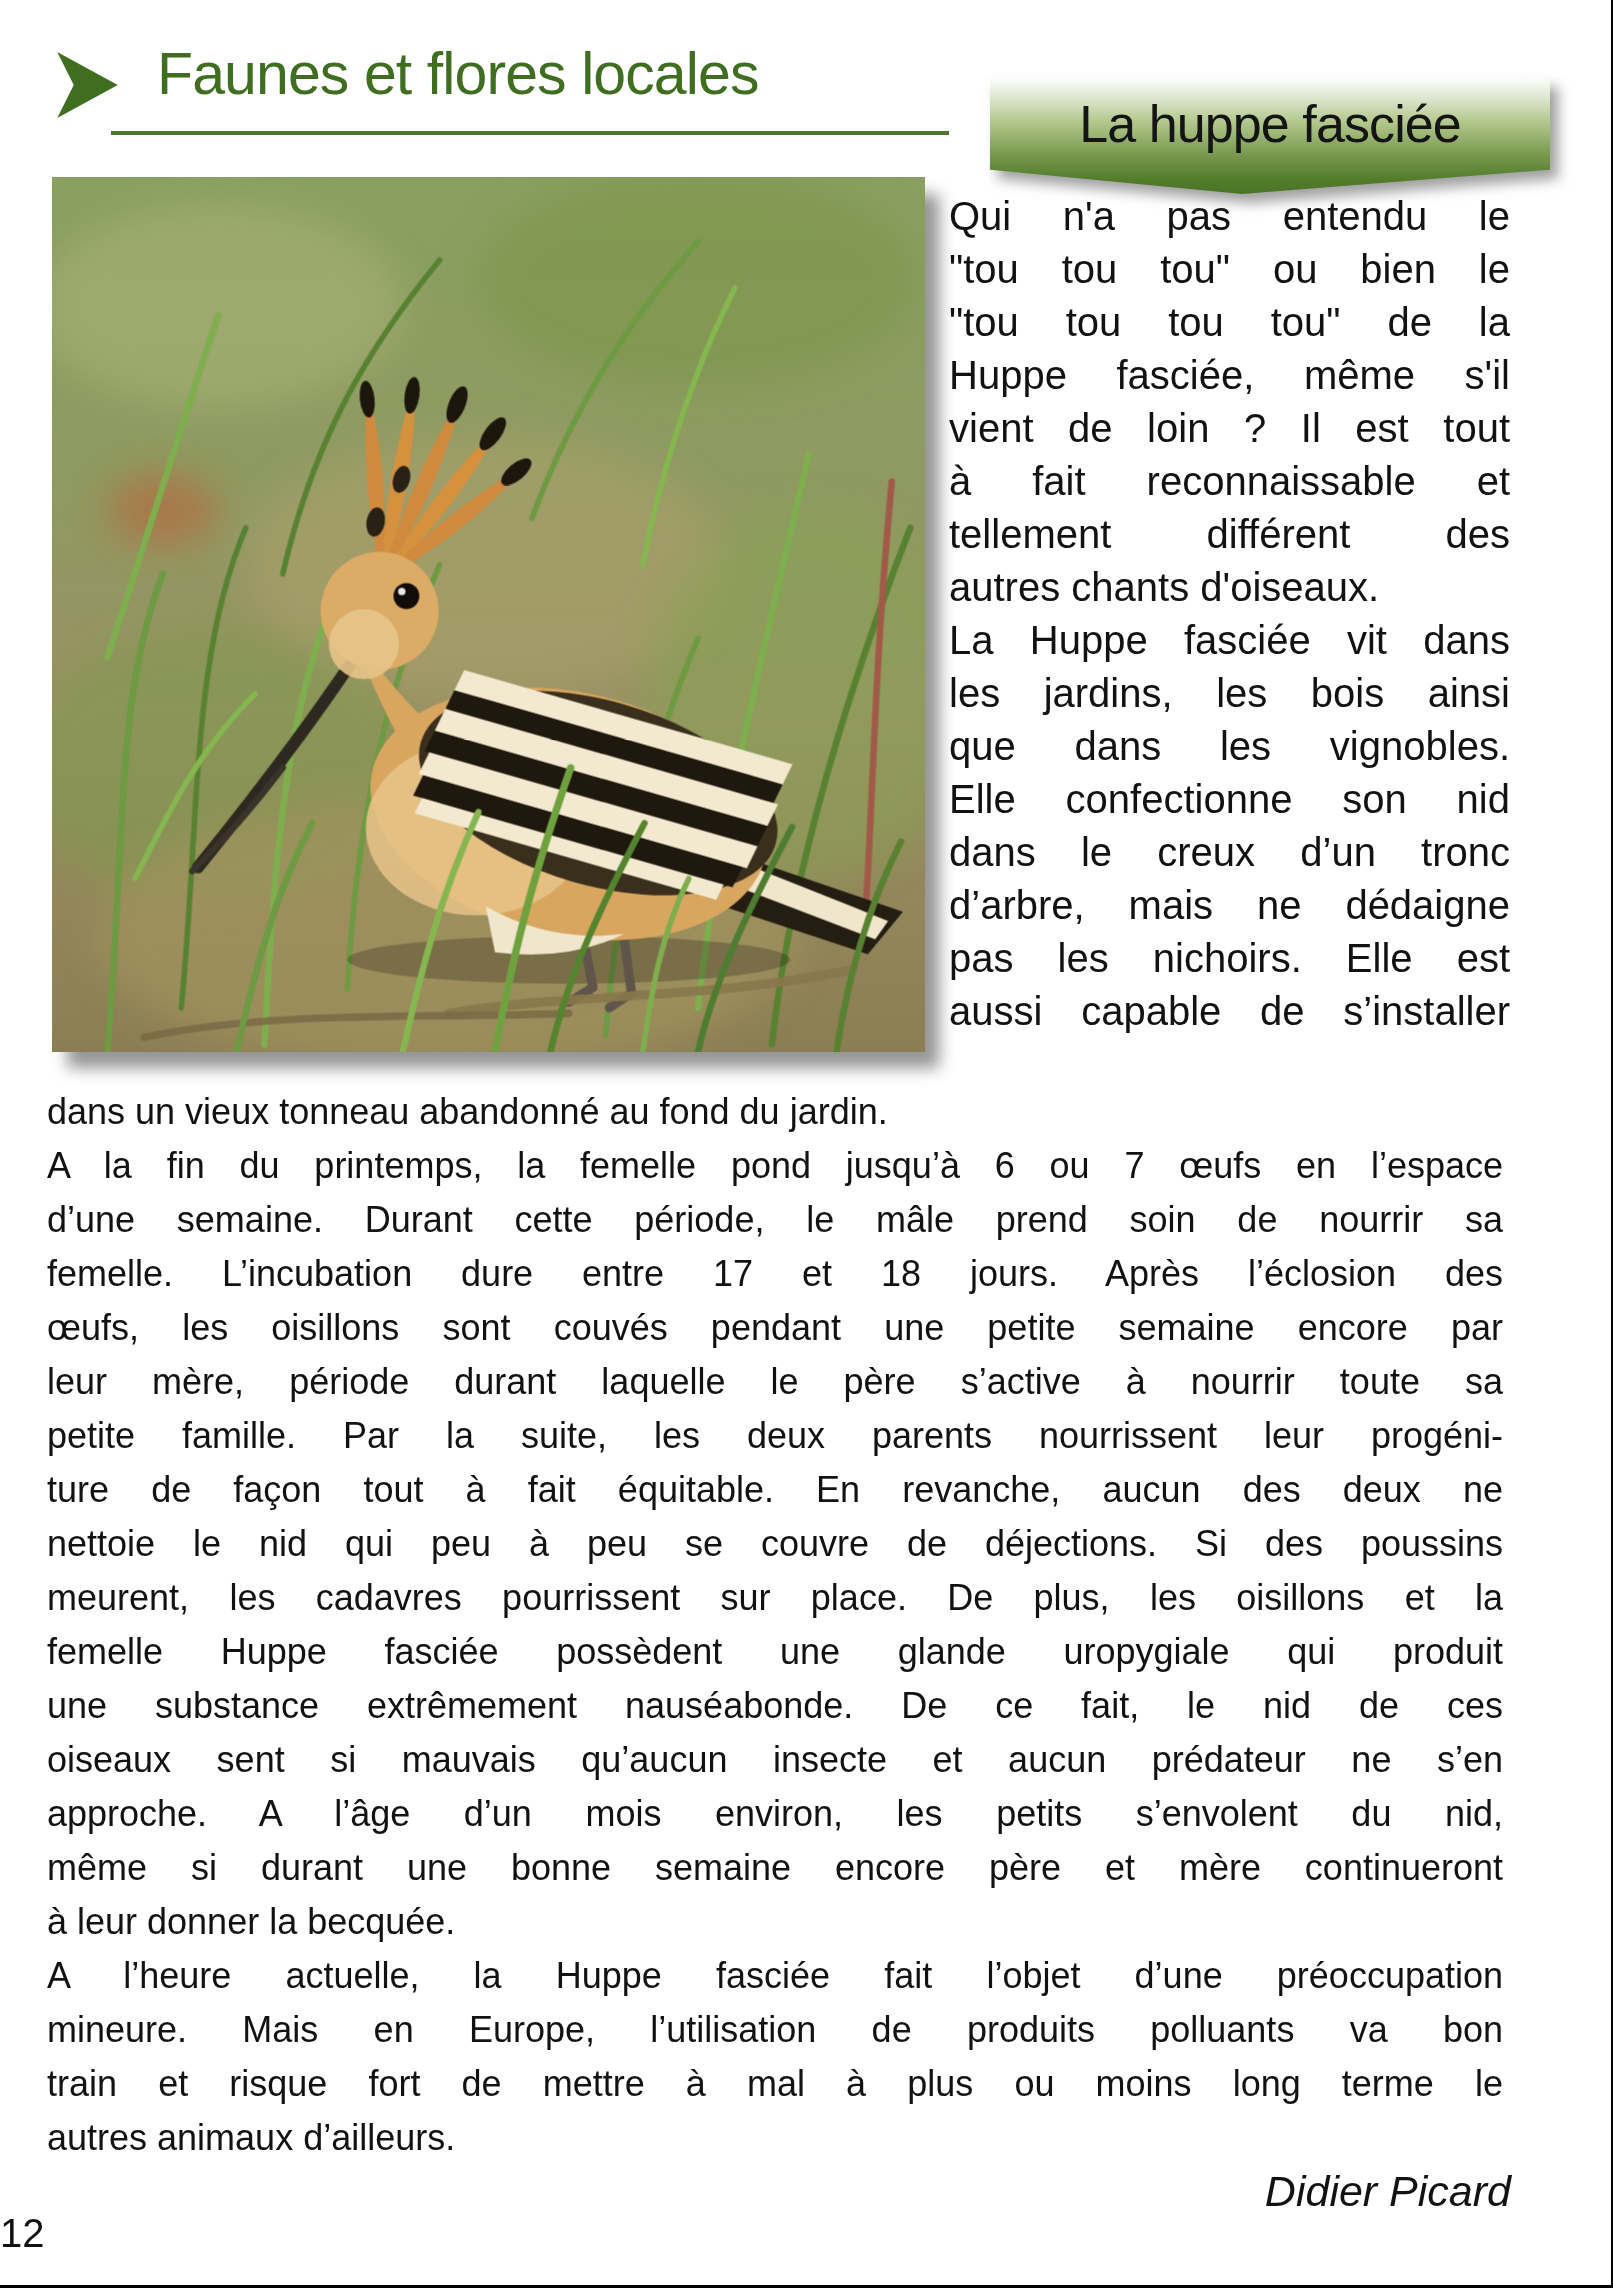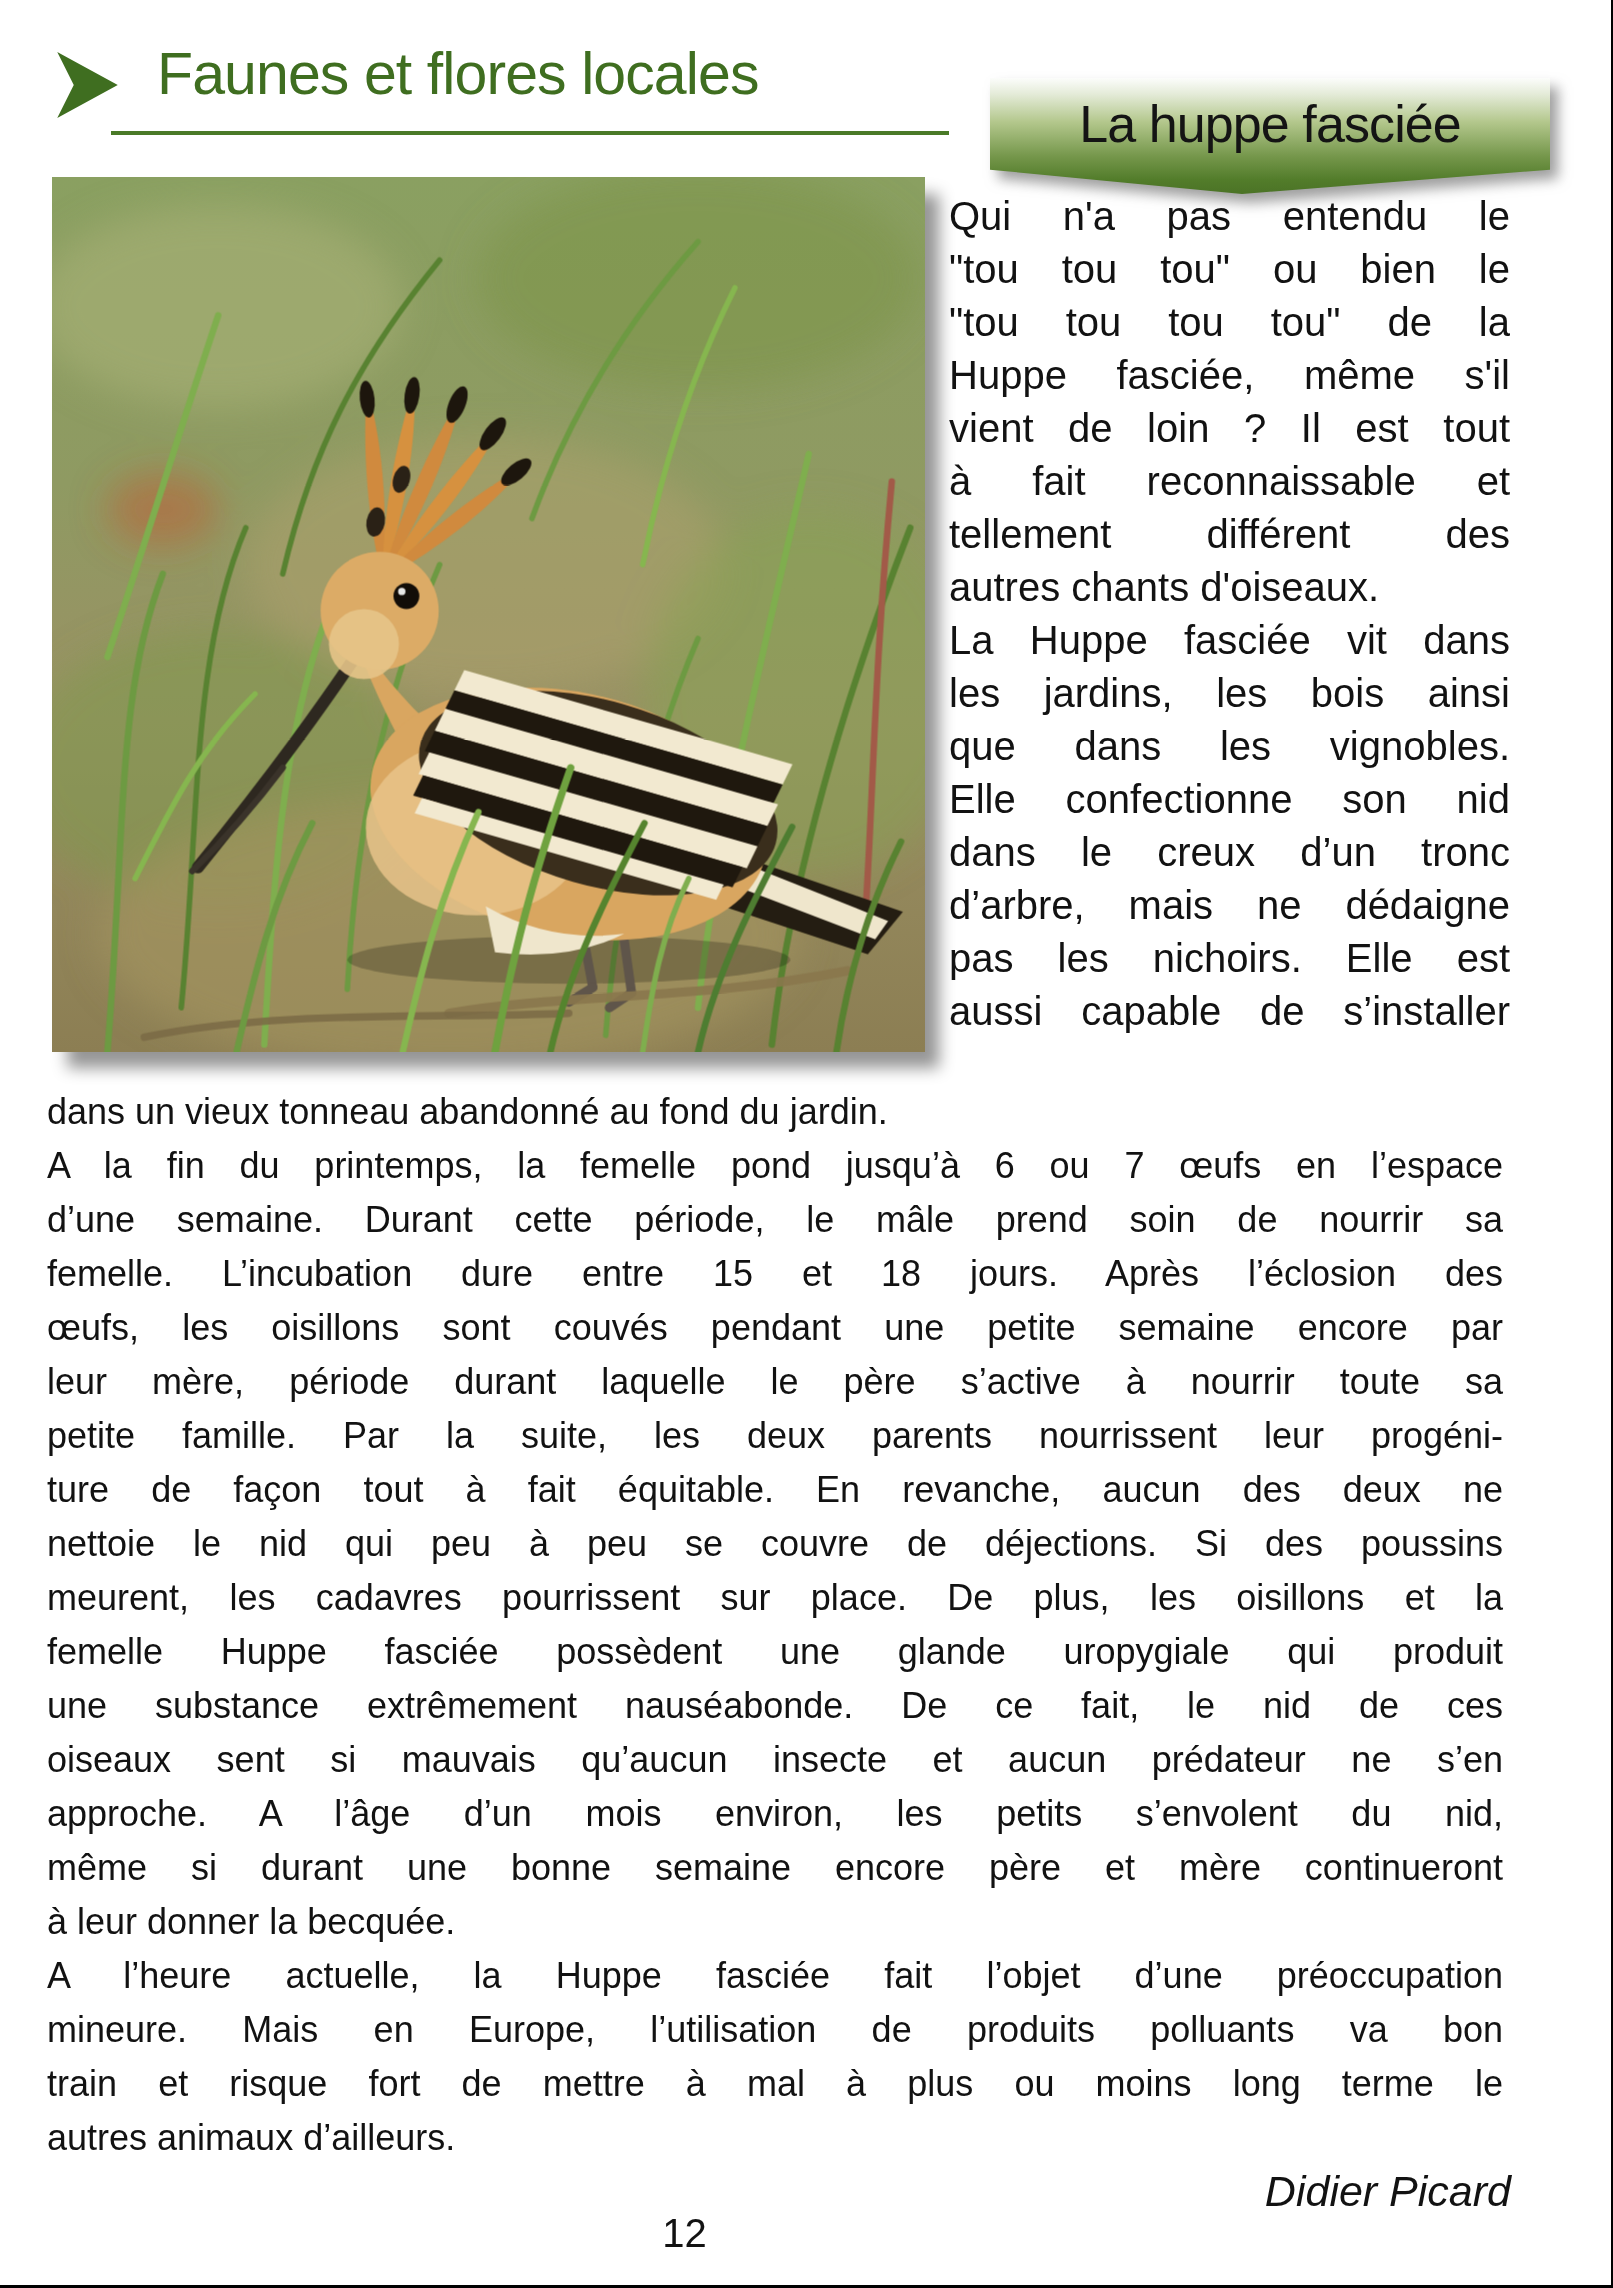--- a/index.html
+++ b/index.html
@@ -34,21 +34,21 @@
   .photo svg{display:block;width:100%;height:100%;}
   
   .col-text{position:absolute;left:949px;top:190px;width:561px;font-size:40px;line-height:53px;}
   .body-text{position:absolute;left:47px;top:1085px;width:1456px;font-size:36px;line-height:54px;}
   .line{text-align:justify;text-align-last:justify;white-space:normal;}
   .line.eol{text-align-last:left;}
   .signature{
     position:absolute;right:100px;top:2167px;font-size:43px;font-style:italic;
     color:#121212;letter-spacing:0;
   }
-  .folio{position:absolute;left:0;top:2211px;width:1369px;text-align:center;font-size:40px;}
+  .folio{position:absolute;left:0;top:2211px;width:1369px;font-size:40px;}
 </style>
 </head>
 <body>
 
 <div class="page">
 
   <div class="arrow">
     <svg viewBox="0 0 66 72" width="61" height="66">
       <polygon points="0,0 66,36 0,72 18,36" fill="#3f6e20"></polygon>
     </svg>
@@ -201,21 +201,21 @@
     <div class="line">dans le creux d’un tronc</div>
     <div class="line">d’arbre, mais ne dédaigne</div>
     <div class="line">pas les nichoirs. Elle est</div>
     <div class="line">aussi capable de s’installer</div>
   </div>
 
   <div class="body-text">
     <div class="line eol">dans un vieux tonneau abandonné au fond du jardin.</div>
     <div class="line">A la fin du printemps, la femelle pond jusqu’à 6 ou 7 œufs en l’espace</div>
     <div class="line">d’une semaine. Durant cette période, le mâle prend soin de nourrir sa</div>
-    <div class="line">femelle. L’incubation dure entre 15 et 18 jours. Après l’éclosion des</div>
+    <div class="line">femelle. L’incubation dure entre 17 et 18 jours. Après l’éclosion des</div>
     <div class="line">œufs, les oisillons sont couvés pendant une petite semaine encore par</div>
     <div class="line">leur mère, période durant laquelle le père s’active à nourrir toute sa</div>
     <div class="line">petite famille. Par la suite, les deux parents nourrissent leur progéni-</div>
     <div class="line">ture de façon tout à fait équitable. En revanche, aucun des deux ne</div>
     <div class="line">nettoie le nid qui peu à peu se couvre de déjections. Si des poussins</div>
     <div class="line">meurent, les cadavres pourrissent sur place. De plus, les oisillons et la</div>
     <div class="line">femelle Huppe fasciée possèdent une glande uropygiale qui produit</div>
     <div class="line">une substance extrêmement nauséabonde. De ce fait, le nid de ces</div>
     <div class="line">oiseaux sent si mauvais qu’aucun insecte et aucun prédateur ne s’en</div>
     <div class="line">approche. A l’âge d’un mois environ, les petits s’envolent du nid,</div>

